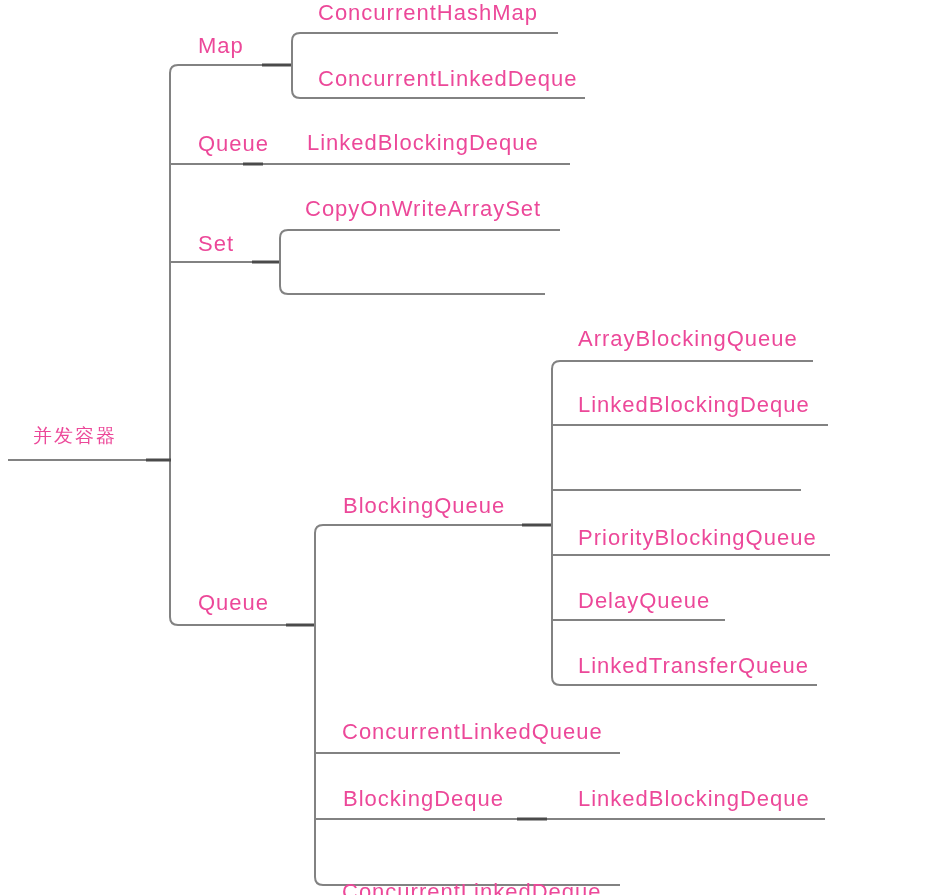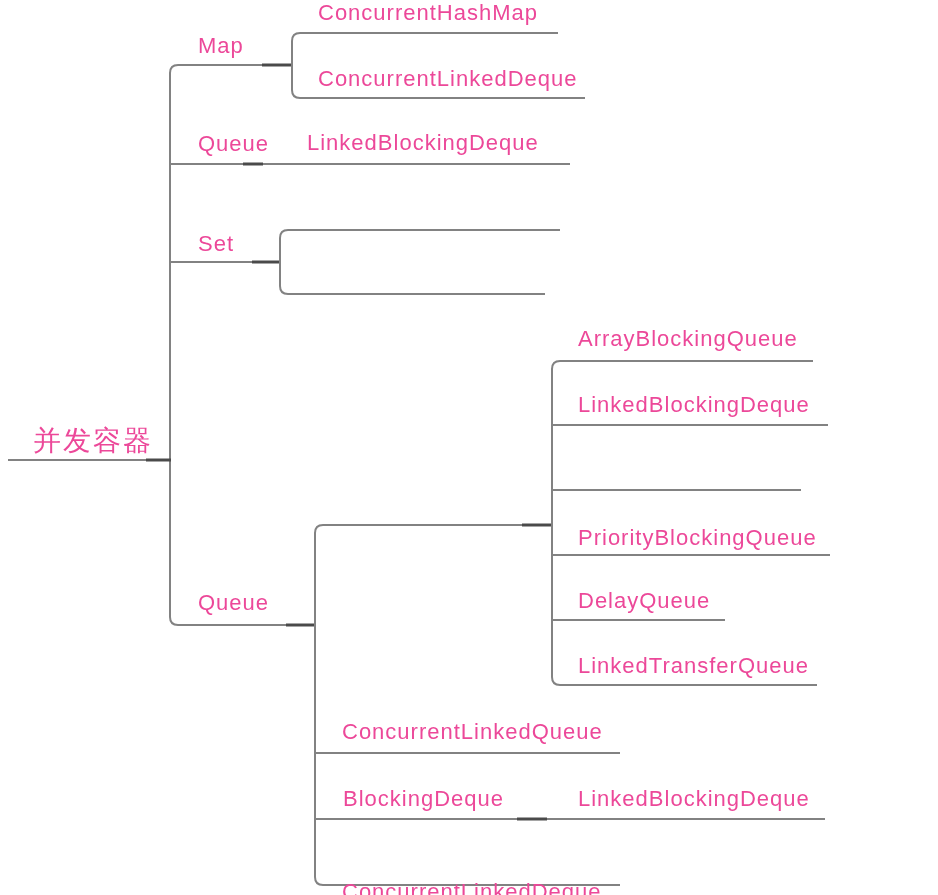--- a/index.html
+++ b/index.html
@@ -15,21 +15,21 @@
   #wires .line{stroke:#828282;stroke-width:2px;}
   #wires .stub{stroke:#4a4a4a;stroke-width:3px;}
   .node{
     position:absolute;
     white-space:nowrap;
     color:#ec4899;
     line-height:1.15;
     user-select:none;
   }
   .lat{font-size:22px;letter-spacing:1px;}
-  .cjk{font-size:28px;letter-spacing:2px;text-align:center;}
+  .cjk{font-size:19px;letter-spacing:2px;text-align:center;}
 </style>
 </head>
 <body>
 
 <div id="stage">
 
   <svg id="wires" width="938" height="895" viewBox="0 0 938 895">
 
     <path class="line" d="M 8 460 H 170"></path>
     <path class="line" d="M 178 65 Q 170 65 170 73 V 617 Q 170 625 178 625"></path>
@@ -74,23 +74,25 @@
   <span class="node cjk" style="left:33px;top:425px">并发容器</span>
 
   <span class="node lat" style="left:198px;top:33px">Map</span>
   <span class="node lat" style="left:318px;top:0px">ConcurrentHashMap</span>
   <span class="node lat" style="left:318px;top:66px">ConcurrentLinkedDeque</span>
 
   <span class="node lat" style="left:198px;top:131px">Queue</span>
   <span class="node lat" style="left:307px;top:130px">LinkedBlockingDeque</span>
 
   <span class="node lat" style="left:198px;top:231px">Set</span>
+  <span class="node lat" style="left:305px;top:196px">CopyOnWriteArraySet</span>
 
   <span class="node lat" style="left:198px;top:590px">Queue</span>
 
+  <span class="node lat" style="left:343px;top:493px">BlockingQueue</span>
   <span class="node lat" style="left:578px;top:326px">ArrayBlockingQueue</span>
   <span class="node lat" style="left:578px;top:392px">LinkedBlockingDeque</span>
   <span class="node lat" style="left:578px;top:525px">PriorityBlockingQueue</span>
   <span class="node lat" style="left:578px;top:588px">DelayQueue</span>
   <span class="node lat" style="left:578px;top:653px">LinkedTransferQueue</span>
 
   <span class="node lat" style="left:342px;top:719px">ConcurrentLinkedQueue</span>
 
   <span class="node lat" style="left:343px;top:786px">BlockingDeque</span>
   <span class="node lat" style="left:578px;top:786px">LinkedBlockingDeque</span>

